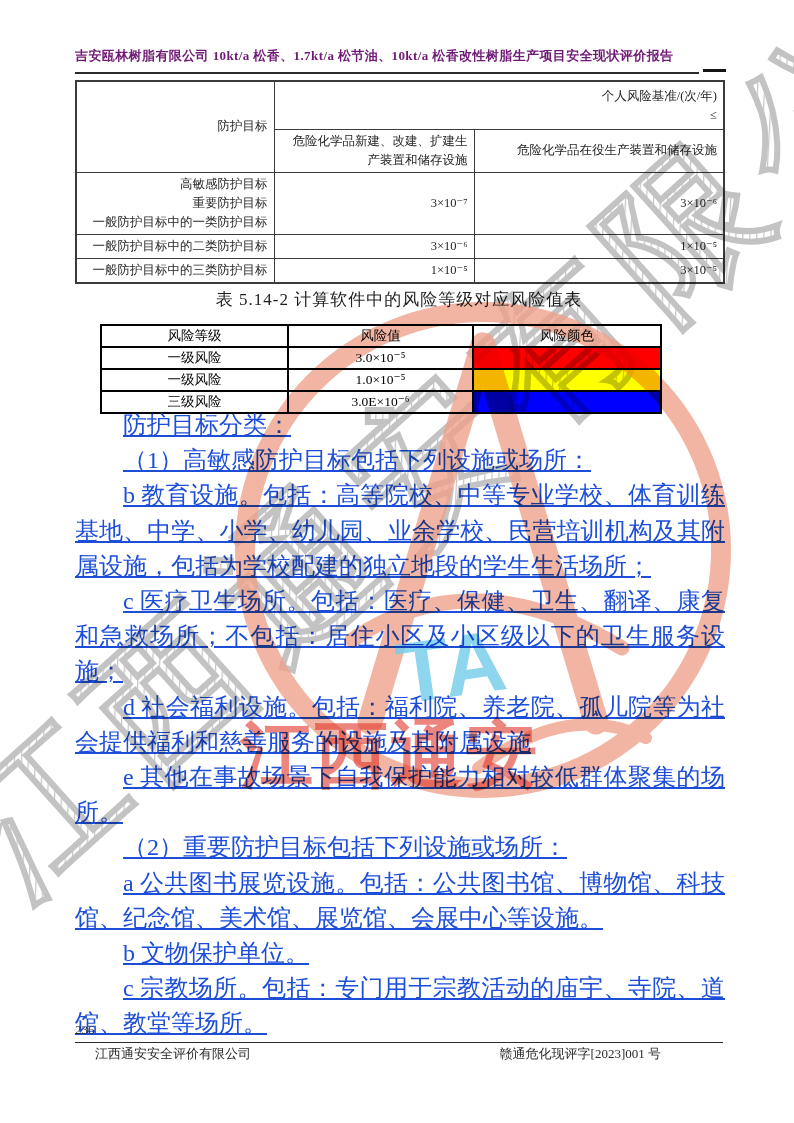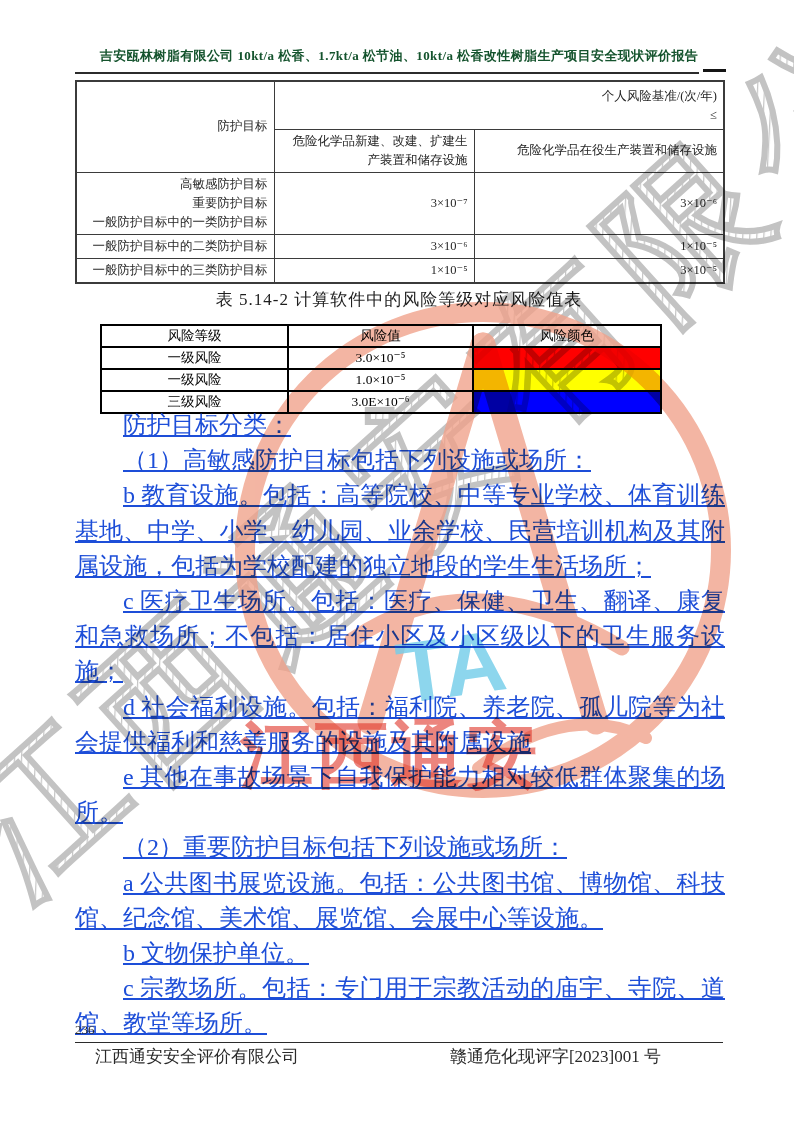--- a/index.html
+++ b/index.html
@@ -3,22 +3,22 @@
 <meta charset="utf-8">
 <style>
   html,body{margin:0;padding:0;background:#ffffff;}
   .page{
     position:relative;width:794px;height:1123px;margin:0 auto;background:#ffffff;
     overflow:hidden;color:#1c1c1c;
     font-family:"Liberation Serif","DejaVu Serif",serif;
   }
   
   .doc-header{
-    position:absolute;top:47px;left:75px;width:648px;text-align:center;
-    font-size:13px;font-weight:bold;letter-spacing:.4px;color:#14532d;
+    position:absolute;top:47px;left:75px;width:648px;text-align:left;
+    font-size:13px;font-weight:bold;letter-spacing:.4px;color:#701a75;
   }
   .header-rule{position:absolute;top:72px;left:75px;width:624px;border-top:2px solid #2b2b2b;}
   .header-dash{position:absolute;top:69px;left:703px;width:23px;border-top:3px solid #151515;}
   
   .t1{
     position:absolute;top:80px;left:75px;width:648px;border-collapse:collapse;
     table-layout:fixed;font-size:12.5px;color:#262626;border:2px solid #3b3b3b;
   }
   .t1 td{border:1px solid #3b3b3b;text-align:right;vertical-align:middle;padding:2px 6px;line-height:19px;}
   .t1 .row-h1{height:48px;}
@@ -42,21 +42,21 @@
   .bodytext{
     position:absolute;top:408px;left:75px;width:650px;
     font-size:24px;line-height:35.2px;text-align:justify;color:#1d4ed8;text-decoration:underline;
   }
   .bodytext p{margin:0;text-indent:2em;}
   
   .page-number{position:absolute;top:1022px;left:75px;width:648px;text-align:left;font-size:13px;color:#2a2a2a;}
   .footer-rule{position:absolute;top:1042px;left:75px;width:648px;border-top:1.5px solid #2b2b2b;}
   .footer-row{
     position:absolute;top:1045px;left:75px;width:648px;display:flex;
-    justify-content:space-between;font-size:17px;color:#2a2a2a;text-align:right;
+    justify-content:space-between;font-size:13px;color:#2a2a2a;text-align:right;
   }
   .footer-row .left{padding-left:20px;}
   .footer-row .right{padding-right:62px;}
   
   .watermark{
     position:absolute;left:0;top:0;width:794px;height:1123px;z-index:5;
     pointer-events:none;mix-blend-mode:multiply;
   }
   .content-layer{position:relative;z-index:1;}
 </style>

